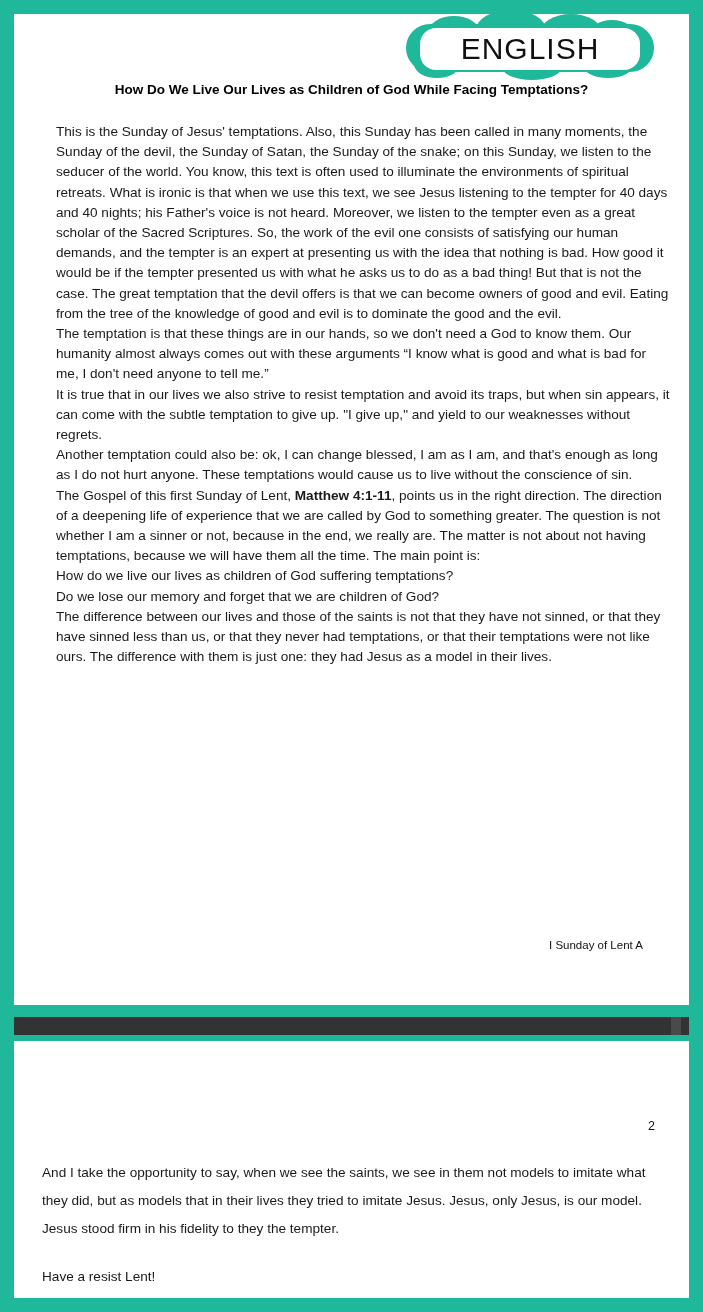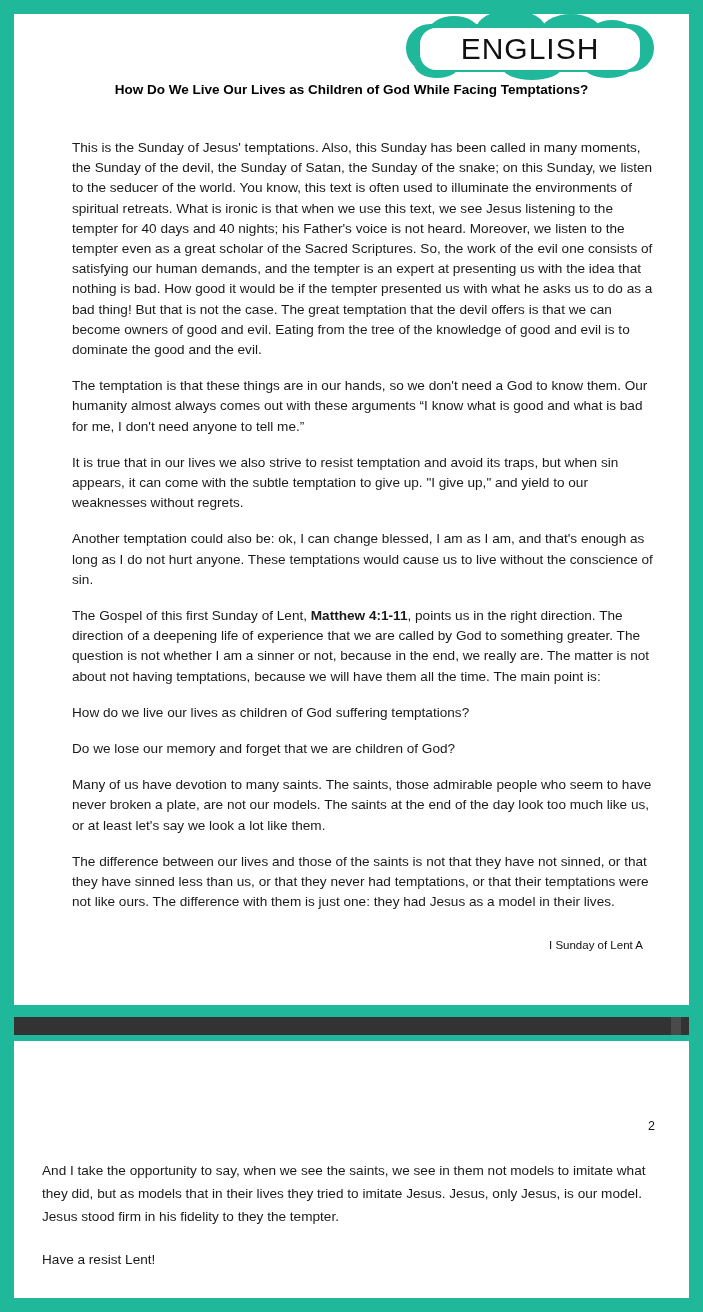--- a/index.html
+++ b/index.html
@@ -127,21 +127,21 @@
     position: absolute;
     left: 42px;
     top: 108px;
     width: 615px;
     font-size: 13.6px;
     line-height: 20.2px;
     color: #1a1a1a;
     text-align: left;
   }
   .body-text p {
-    margin: 16px;
+    margin: 0;
   }
 
   .footnote {
     position: absolute;
     right: 46px;
     top: 925px;
     font-size: 11.5px;
     color: #111111;
   }
 
@@ -152,21 +152,21 @@
     font-size: 12.5px;
     color: #111111;
   }
 
   .body-text-two {
     position: absolute;
     left: 28px;
     top: 118px;
     width: 625px;
     font-size: 13.6px;
-    line-height: 23px;
+    line-height: 28px;
     color: #1a1a1a;
   }
   .body-text-two p {
     margin: 0;
   }
   .spacer-line {
     height: 20px;
   }
   b { font-weight: bold; }
 </style>
@@ -194,21 +194,20 @@
     <div class="doc-title">How Do We Live Our Lives as Children of God While Facing Temptations?</div>
 
     <div class="body-text">
       <p>This is the Sunday of Jesus' temptations. Also, this Sunday has been called in many moments, the Sunday of the devil, the Sunday of Satan, the Sunday of the snake; on this Sunday, we listen to the seducer of the world. You know, this text is often used to illuminate the environments of spiritual retreats. What is ironic is that when we use this text, we see Jesus listening to the tempter for 40 days and 40 nights; his Father's voice is not heard. Moreover, we listen to the tempter even as a great scholar of the Sacred Scriptures. So, the work of the evil one consists of satisfying our human demands, and the tempter is an expert at presenting us with the idea that nothing is bad. How good it would be if the tempter presented us with what he asks us to do as a bad thing! But that is not the case. The great temptation that the devil offers is that we can become owners of good and evil. Eating from the tree of the knowledge of good and evil is to dominate the good and the evil.</p>
       <p>The temptation is that these things are in our hands, so we don't need a God to know them. Our humanity almost always comes out with these arguments “I know what is good and what is bad for me, I don't need anyone to tell me.”</p>
       <p>It is true that in our lives we also strive to resist temptation and avoid its traps, but when sin appears, it can come with the subtle temptation to give up. "I give up," and yield to our weaknesses without regrets.</p>
       <p>Another temptation could also be: ok, I can change blessed, I am as I am, and that's enough as long as I do not hurt anyone. These temptations would cause us to live without the conscience of sin.</p>
       <p><span>The Gospel of this first Sunday of Lent, </span><b>Matthew 4:1-11</b><span>, points us in the right direction. The direction of a deepening life of experience that we are called by God to something greater. The question is not whether I am a sinner or not, because in the end, we really are. The matter is not about not having temptations, because we will have them all the time. The main point is:</span></p>
       <p>How do we live our lives as children of God suffering temptations?</p>
       <p>Do we lose our memory and forget that we are children of God?</p>
-      <p>Many of us have devotion to many saints. The saints, those admirable people who seem to have never broken a plate, are not our models. The saints at the end of the day look too much like us, or at least let's say we look a lot like them.</p>
       <p>The difference between our lives and those of the saints is not that they have not sinned, or that they have sinned less than us, or that they never had temptations, or that their temptations were not like ours. The difference with them is just one: they had Jesus as a model in their lives.</p>
     </div>
 
     <div class="footnote">I Sunday of Lent A</div>
   </div>
 
   <div class="separator">
     <div class="sep-notch"></div>
   </div>
 

